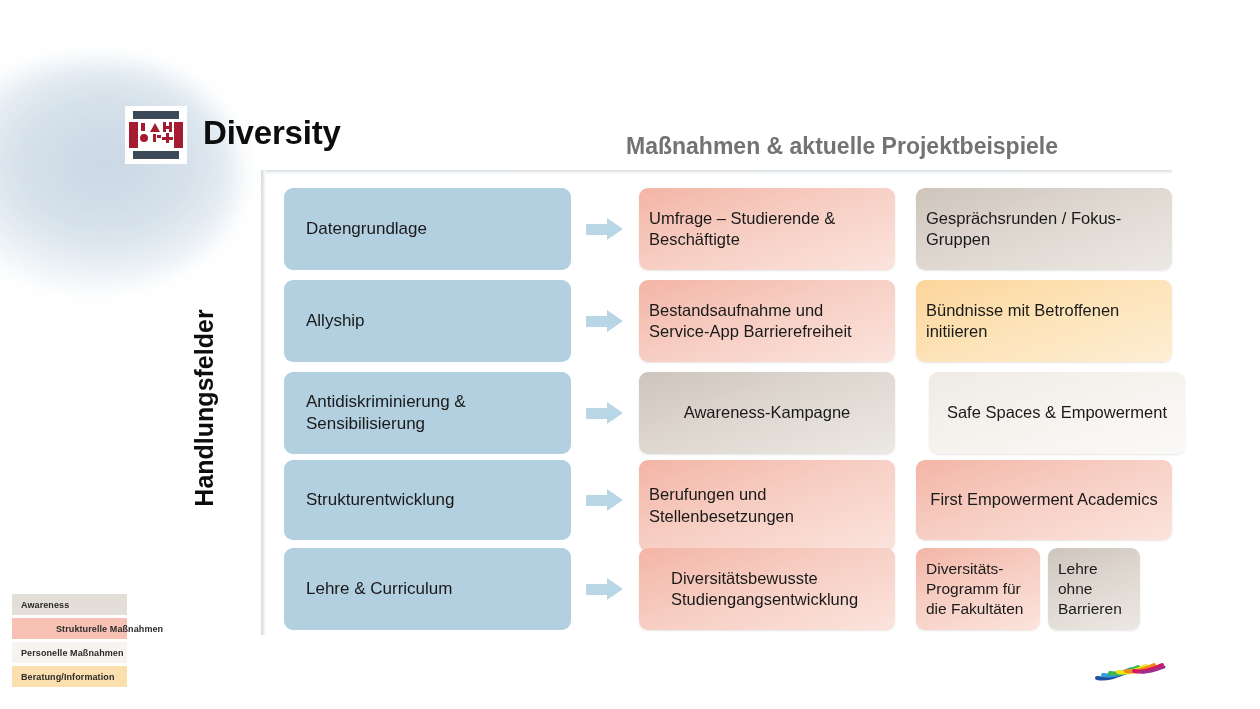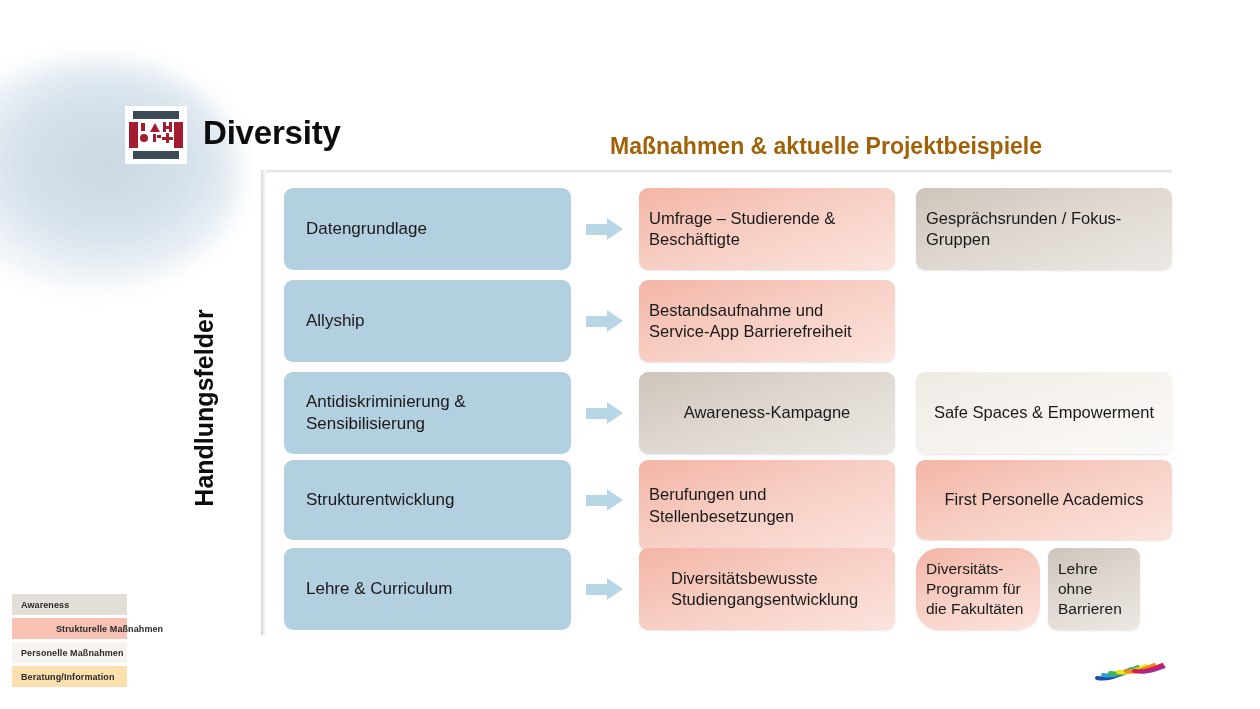--- a/index.html
+++ b/index.html
@@ -82,25 +82,25 @@
     left: 203px;
     top: 114px;
     font-size: 33px;
     font-weight: bold;
     letter-spacing: -0.2px;
     color: #0d0d0d;
   }
 
   #section-title {
     position: absolute;
-    left: 610px;
+    left: 626px;
     top: 133px;
     font-size: 23px;
     font-weight: bold;
-    color: #a16207;
+    color: #737373;
     white-space: nowrap;
   }
 
   
   #panel-top-line {
     position: absolute;
     left: 261px;
     top: 170px;
     width: 911px;
     height: 4px;
@@ -161,21 +161,21 @@
     padding-left: 22px;
     font-size: 17px;
     background: #b3d0e0;
     box-shadow: none;
   }
 
   .box.col2 { left: 355px; width: 256px; }
   .box.col3 { left: 632px; width: 256px; }
 
   
-  .box.col3a { left: 632px; width: 124px; border-radius: 23px; }
+  .box.col3a { left: 632px; width: 124px; }
   .box.col3b { left: 764px; width: 92px; }
 
   
   .fill-struct { background: linear-gradient(160deg, #f3b5a6 0%, #f7cdc2 45%, #fbe4dd 100%); }
   .fill-awareness { background: linear-gradient(160deg, #cec4bb 0%, #ded7d0 45%, #ece8e3 100%); }
   .fill-personal { background: linear-gradient(160deg, #efeae4 0%, #f6f3ef 50%, #fbf9f7 100%); }
   .fill-beratung { background: linear-gradient(160deg, #fcd59a 0%, #fde3b8 48%, #fdeed4 100%); }
 
   
   .arrow {
@@ -273,38 +273,39 @@
       <div class="box col2 fill-struct" style="top: 0px; height: 82px;">Umfrage –  Studierende &amp; Beschäftigte</div>
       <div class="box col3 fill-awareness" style="top: 0px; height: 82px;">Gesprächsrunden / Fokus-Gruppen</div>
     </div>
     <div class="row" style="top: 280px; height: 82px;">
       <div class="box field" style="top: 0px; height: 82px;">Allyship</div>
       <div class="arrow" style="top: 30px;">
         <span class="shaft"></span>
         <span class="head"></span>
       </div>
       <div class="box col2 fill-struct" style="top: 0px; height: 82px;">Bestandsaufnahme und Service-App Barrierefreiheit</div>
+      <div class="box col3 fill-beratung" style="top: 0px; height: 82px;">Bündnisse mit Betroffenen initiieren</div>
     </div>
     <div class="row" style="top: 372px; height: 82px;">
       <div class="box field" style="top: 0px; height: 82px;">Antidiskriminierung &amp; Sensibilisierung</div>
       <div class="arrow" style="top: 30px;">
         <span class="shaft"></span>
         <span class="head"></span>
       </div>
       <div class="box col2 fill-awareness" style="top: 0px; height: 82px;">Awareness-Kampagne</div>
-      <div class="box col3 fill-personal" style="top: 0px; height: 82px;">Safe Spaces &amp; Empowerment</div>
+      <div class="box col3 fill-personal" style="top: 0px; height: 82px; margin-left: 13px;">Safe Spaces &amp; Empowerment</div>
     </div>
     <div class="row" style="top: 460px; height: 80px;">
       <div class="box field" style="top: 0px; height: 80px;">Strukturentwicklung</div>
       <div class="arrow" style="top: 29px;">
         <span class="shaft"></span>
         <span class="head"></span>
       </div>
       <div class="box col2 fill-struct" style="top: 0px; height: 91px;">Berufungen und Stellenbesetzungen</div>
-      <div class="box col3 fill-struct" style="top: 0px; height: 80px;">First Personelle Academics</div>
+      <div class="box col3 fill-struct" style="top: 0px; height: 80px;">First Empowerment Academics</div>
     </div>
     <div class="row" style="top: 548px; height: 82px;">
       <div class="box field" style="top: 0px; height: 82px;">Lehre &amp; Curriculum</div>
       <div class="arrow" style="top: 30px;">
         <span class="shaft"></span>
         <span class="head"></span>
       </div>
       <div class="box col2 fill-struct" style="top: 0px; height: 82px; padding-left: 32px;">Diversitätsbewusste Studiengangsentwicklung</div>
       <div class="box col3a fill-struct" style="top: 0px; height: 82px; font-size: 15.5px;">Diversitäts-Programm für die Fakultäten</div>
       <div class="box col3b fill-awareness" style="top: 0px; height: 82px; font-size: 15.5px;">Lehre ohne Barrieren</div>

